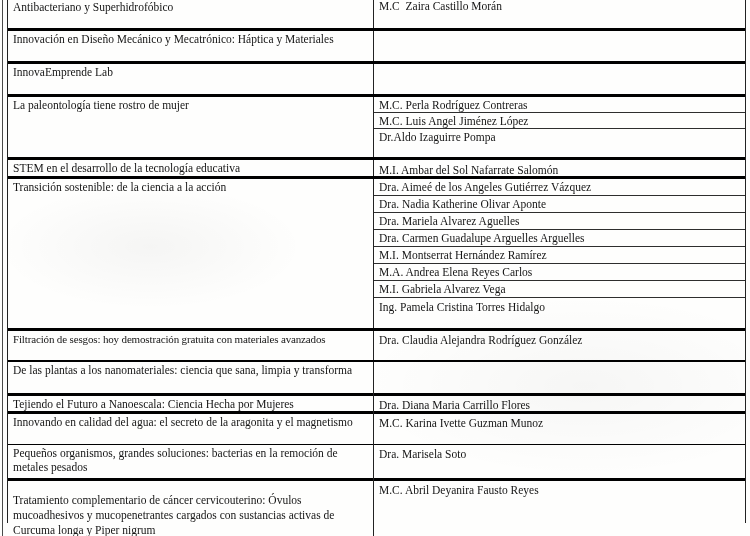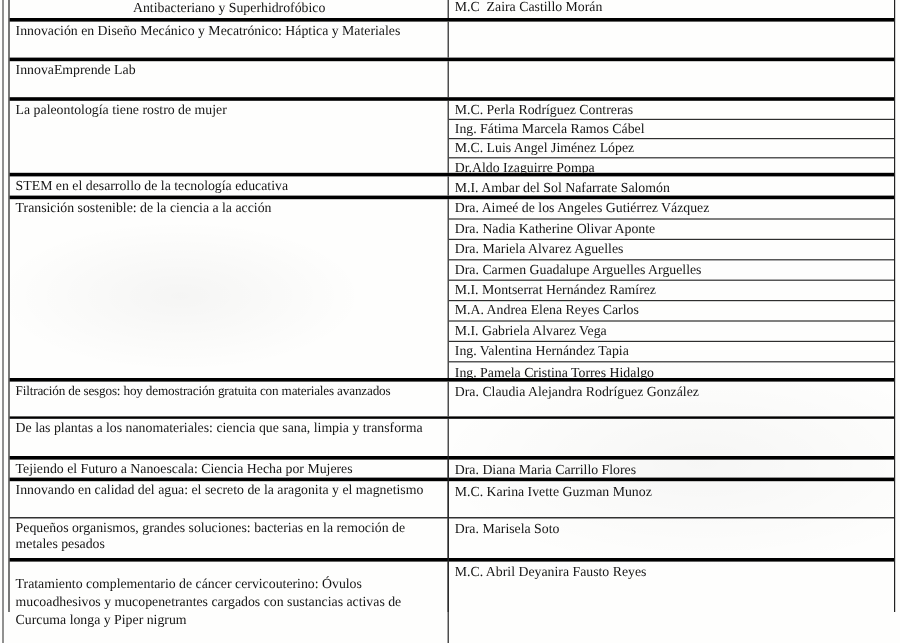--- a/index.html
+++ b/index.html
@@ -42,21 +42,21 @@
     height:17px;box-sizing:border-box;
     display:flex;align-items:center;
     border-bottom:1px solid #2e2e2e;
     padding-left:5px;
     font-size:11.5px;
     white-space:pre;
     overflow:hidden;
   }
   .cell-right .person:last-child{border-bottom:none;}
   
-  .g1{height:15px;border-top:none;text-align:center;}
+  .g1{height:28px;border-top:none;}
   .g1 .person{height:15px;align-items:flex-start;line-height:13px;}
   .g1 .title{line-height:13px;}
   .g2{height:33px;}
   .g3{height:33px;}
   .g4{height:63px;}
   .g4 .person{height:16px;}
   .g5{height:19px;}
   .g5 .person{height:19px;}
   .g6{height:152px;}
   .g7{height:32px;}
@@ -97,21 +97,20 @@
         <span class="title">InnovaEmprende Lab</span>
       </div>
     </div>
 
     <div class="group g4">
       <div class="cell-left">
         <span class="title">La paleontología tiene rostro de mujer</span>
       </div>
       <div class="cell-right">
         <div class="person">M.C. Perla Rodríguez Contreras</div>
-        <div class="person">Ing. Fátima Marcela Ramos Cábel</div>
         <div class="person">M.C. Luis Angel Jiménez López</div>
         <div class="person">Dr.Aldo Izaguirre Pompa</div>
       </div>
     </div>
 
     <div class="group g5">
       <div class="cell-left">
         <span class="title">STEM en el desarrollo de la tecnología educativa</span>
       </div>
       <div class="cell-right">
@@ -124,21 +123,20 @@
         <span class="title">Transición sostenible: de la ciencia a la acción</span>
       </div>
       <div class="cell-right">
         <div class="person">Dra. Aimeé de los Angeles Gutiérrez Vázquez</div>
         <div class="person">Dra. Nadia Katherine Olivar Aponte</div>
         <div class="person">Dra. Mariela Alvarez Aguelles</div>
         <div class="person">Dra. Carmen Guadalupe Arguelles Arguelles</div>
         <div class="person">M.I. Montserrat Hernández Ramírez</div>
         <div class="person">M.A. Andrea Elena Reyes Carlos</div>
         <div class="person">M.I. Gabriela Alvarez Vega</div>
-        <div class="person">Ing. Valentina Hernández Tapia</div>
         <div class="person">Ing. Pamela Cristina Torres Hidalgo</div>
       </div>
     </div>
 
     <div class="group g7">
       <div class="cell-left">
         <span class="title">Filtración de sesgos: hoy demostración gratuita con materiales avanzados</span>
       </div>
       <div class="cell-right">
         <div class="person">Dra. Claudia Alejandra Rodríguez González</div>

